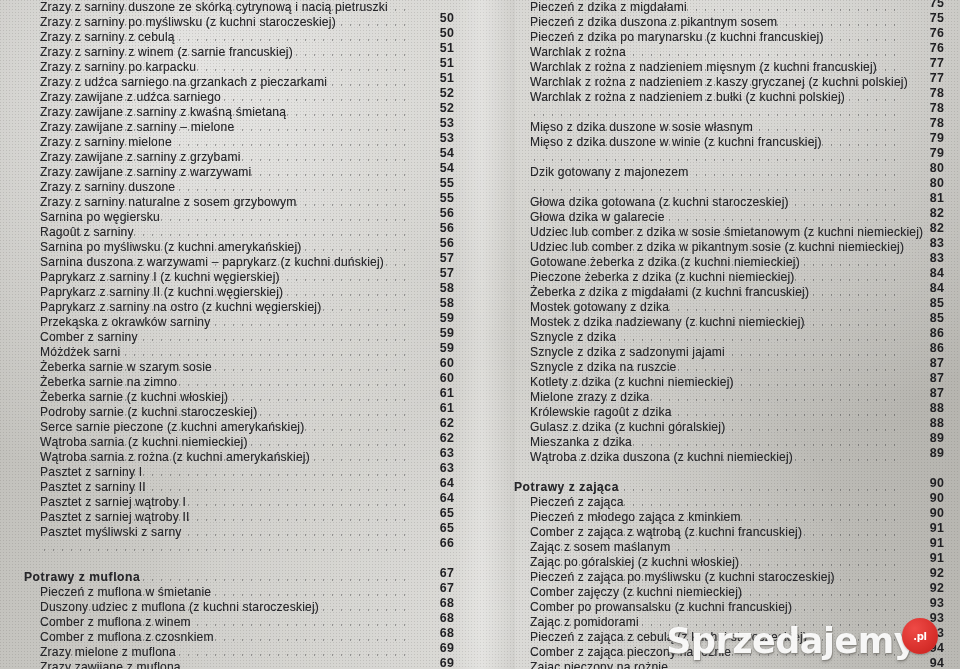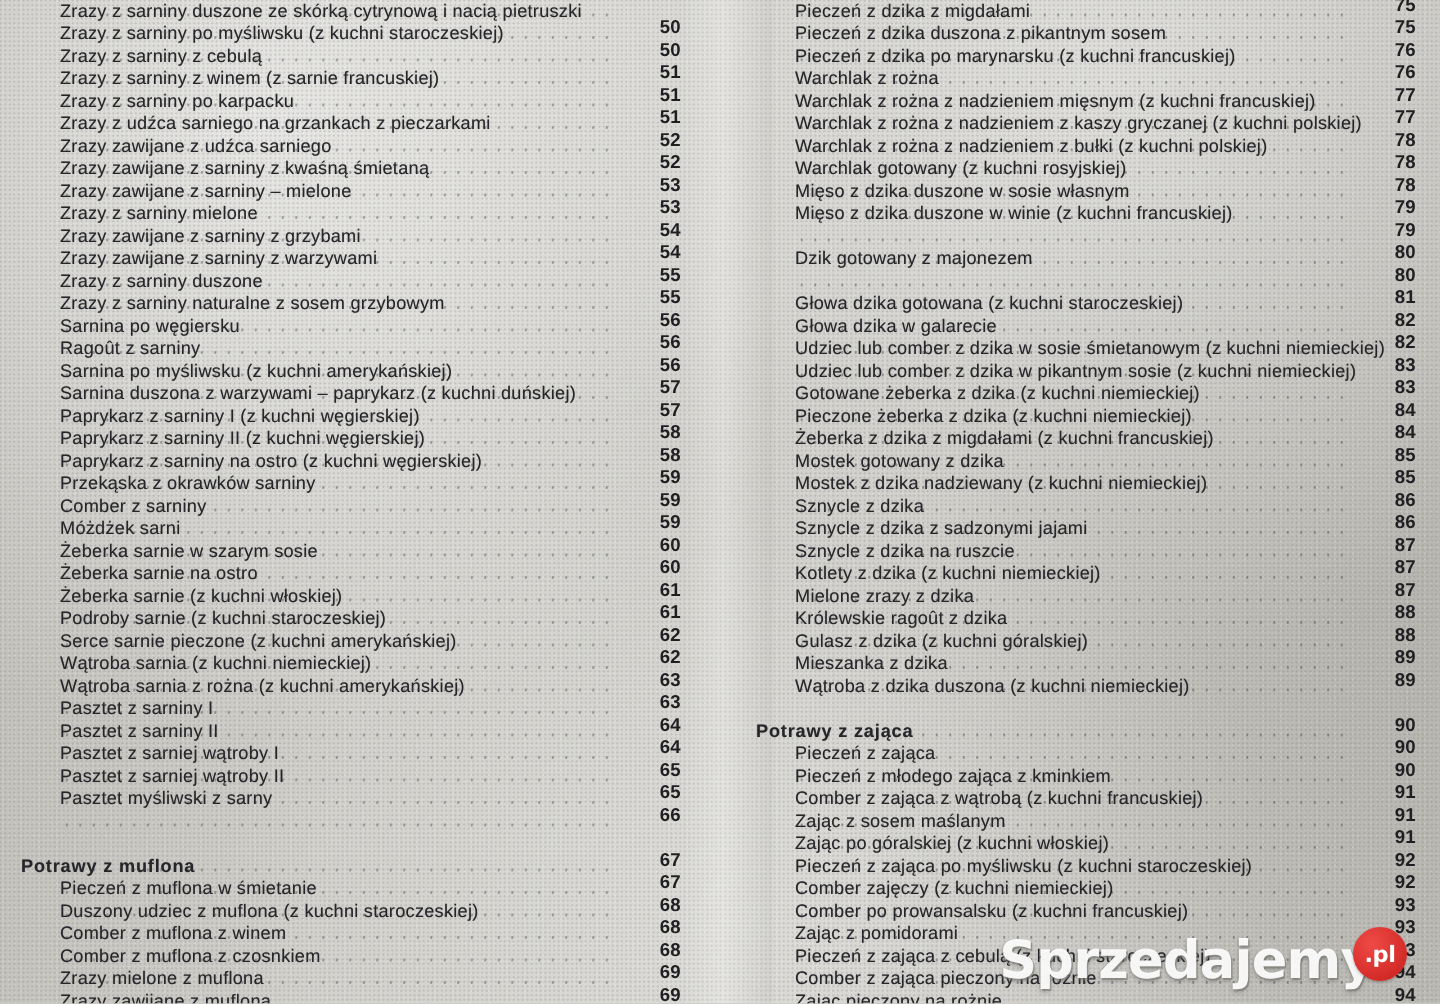--- a/index.html
+++ b/index.html
@@ -87,21 +87,21 @@
   .entry-title {
     position: absolute;
     left: 26px;
     top: 0;
     background: transparent;
     padding-right: 5px;
     z-index: 2;
     text-shadow: 0 0 0.6px rgba(40,40,40,0.35);
   }
   .toc-row.header .entry-title {
-    left: 0;
+    left: 10px;
   }
 
   
   .leader {
     position: absolute;
     left: 26px;
     right: 52px;
     top: 0;
     height: 15px;
     overflow: hidden;
@@ -155,21 +155,21 @@
     line-height: 40px;
   }
   #wm-badge {
     width: 36px;
     height: 36px;
     border-radius: 50%;
     background: radial-gradient(circle at 35% 30%, #ef4a46 0%, #d8302c 60%, #c4201d 100%);
     color: #fff;
     font-family: "DejaVu Sans", sans-serif;
     font-weight: bold;
-    font-size: 15px;
+    font-size: 10px;
     display: flex;
     align-items: center;
     justify-content: center;
     margin-left: -14px;
     margin-top: -3px;
     box-shadow: 0 1px 2px rgba(0,0,0,0.25);
     letter-spacing: -0.3px;
   }
 </style>
 </head>
@@ -301,21 +301,21 @@
           <span class="entry-title">Móżdżek sarni</span>
           <span class="entry-page">59</span>
         </li>
         <li class="toc-row">
           <span class="leader"></span>
           <span class="entry-title">Żeberka sarnie w szarym sosie</span>
           <span class="entry-page">60</span>
         </li>
         <li class="toc-row">
           <span class="leader"></span>
-          <span class="entry-title">Żeberka sarnie na ostro</span>
+          <span class="entry-title">Żeberka sarnie na zimno</span>
           <span class="entry-page">60</span>
         </li>
         <li class="toc-row">
           <span class="leader"></span>
           <span class="entry-title">Żeberka sarnie (z kuchni włoskiej)</span>
           <span class="entry-page">61</span>
         </li>
         <li class="toc-row">
           <span class="leader"></span>
           <span class="entry-title">Podroby sarnie (z kuchni staroczeskiej)</span>
@@ -437,21 +437,20 @@
           <span class="entry-title">Warchlak z rożna z nadzieniem z kaszy gryczanej (z kuchni polskiej)</span>
           <span class="entry-page">77</span>
         </li>
         <li class="toc-row">
           <span class="leader"></span>
           <span class="entry-title">Warchlak z rożna z nadzieniem z bułki (z kuchni polskiej)</span>
           <span class="entry-page">78</span>
         </li>
         <li class="toc-row">
           <span class="leader"></span>
-          <span class="entry-title">Warchlak gotowany (z kuchni rosyjskiej)</span>
           <span class="entry-page">78</span>
         </li>
         <li class="toc-row">
           <span class="leader"></span>
           <span class="entry-title">Mięso z dzika duszone w sosie własnym</span>
           <span class="entry-page">78</span>
         </li>
         <li class="toc-row">
           <span class="leader"></span>
           <span class="entry-title">Mięso z dzika duszone w winie (z kuchni francuskiej)</span>

